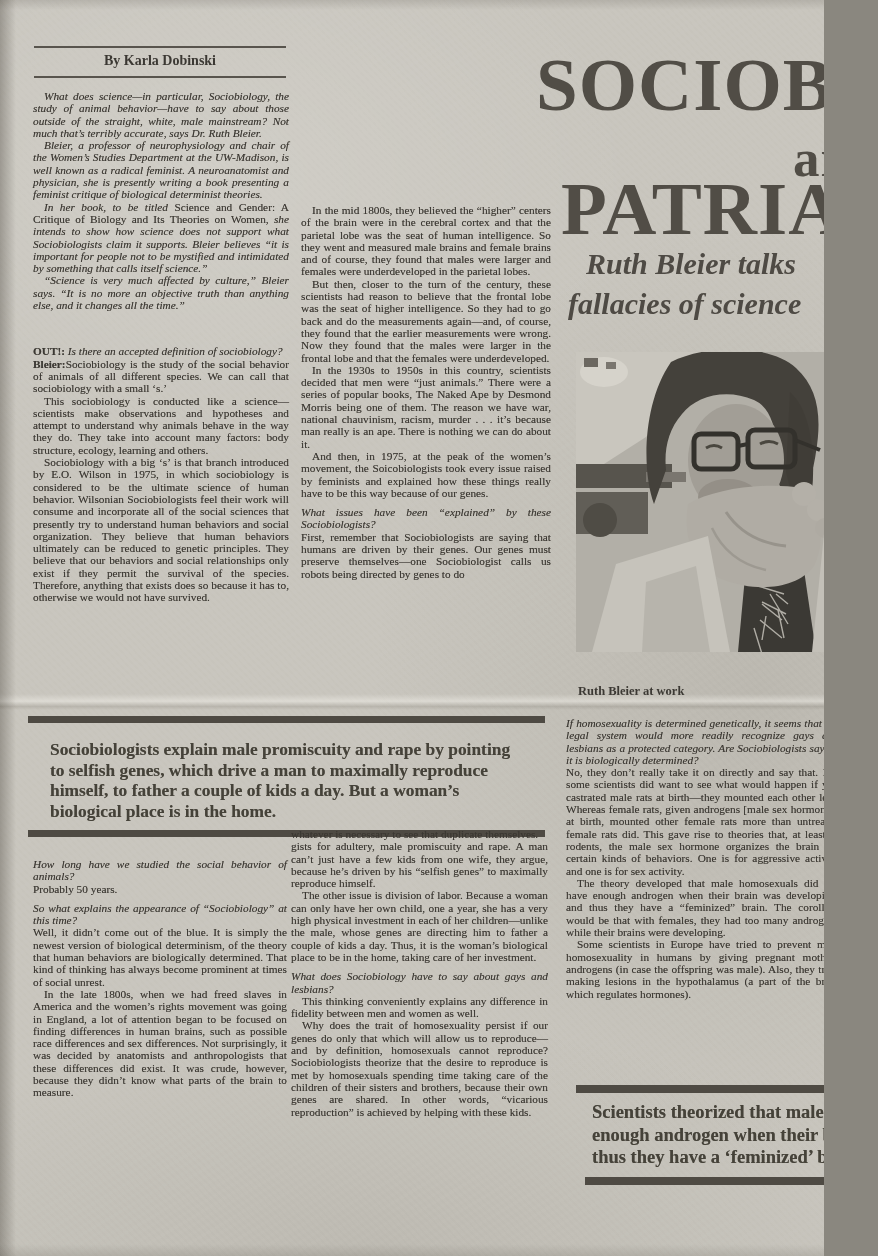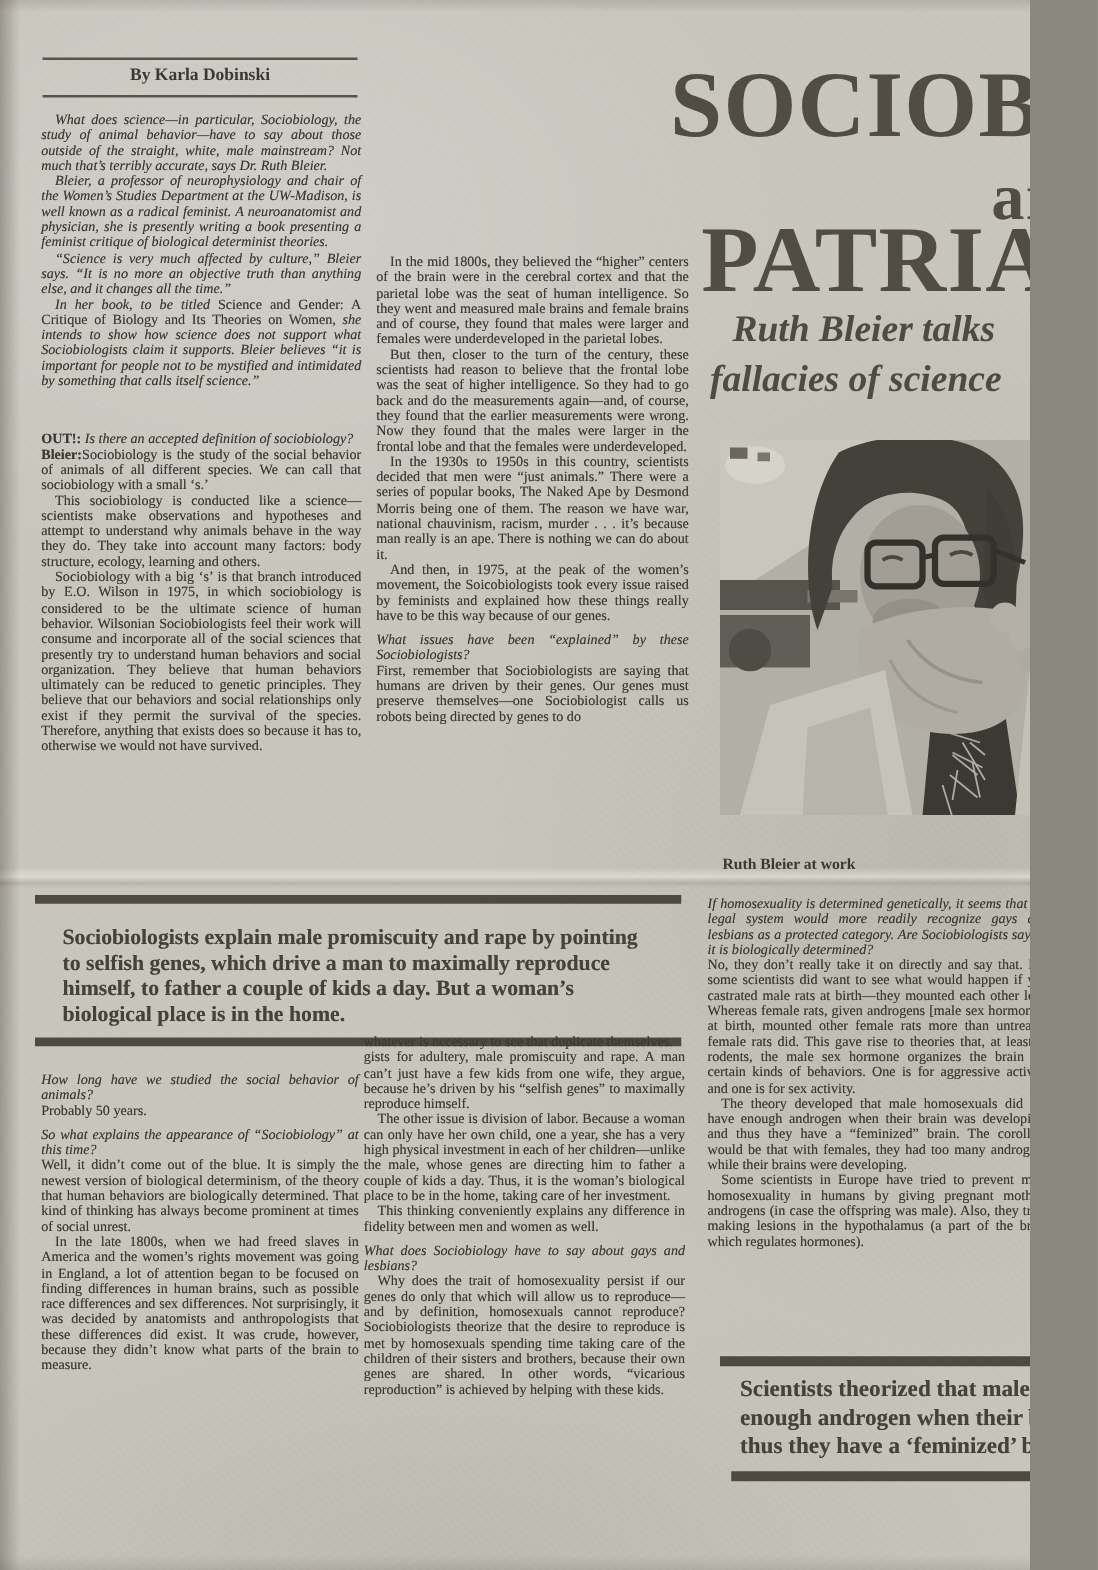--- a/index.html
+++ b/index.html
@@ -87,22 +87,22 @@
 
   <div class="hl hl1">SOCIOBIOLOGY</div>
   <div class="hl hl2">and</div>
   <div class="hl hl3">PATRIARCHY</div>
   <div class="sub sub1">Ruth Bleier talks</div>
   <div class="sub sub2">fallacies of science</div>
 
   <div class="col c1">
       <p class="para intro"><span>What does science—in particular, Sociobiology, the study of animal behavior—have to say about those outside of the straight, white, male mainstream? Not much that’s terribly accurate, says Dr. Ruth Bleier.</span></p>
       <p class="para intro"><span>Bleier, a professor of neurophysiology and chair of the Women’s Studies Department at the UW-Madison, is well known as a radical feminist. A neuroanatomist and physician, she is presently writing a book presenting a feminist critique of biological determinist theories.</span></p>
+      <p class="para intro"><span>In her book, to be titled </span><span class="rm">Science and Gender: A Critique of Biology and Its Theories on Women,</span><span> she intends to show how science does not support what Sociobiologists claim it supports. Bleier believes “it is important for people not to be mystified and intimidated by something that calls itself science.”</span></p>
       <p class="para intro"><span>“Science is very much affected by culture,” Bleier says. “It is no more an objective truth than anything else, and it changes all the time.”</span></p>
-      <p class="para intro"><span>In her book, to be titled </span><span class="rm">Science and Gender: A Critique of Biology and Its Theories on Women,</span><span> she intends to show how science does not support what Sociobiologists claim it supports. Bleier believes “it is important for people not to be mystified and intimidated by something that calls itself science.”</span></p>
       <p class="para q outgap"><span class="bd rm">OUT!:</span><span> Is there an accepted definition of sociobiology?</span></p>
       <p class="para a"><span class="bd">Bleier:</span><span>Sociobiology is the study of the social behavior of animals of all different species. We can call that sociobiology with a small ‘s.’</span></p>
       <p class="para "><span>This sociobiology is conducted like a science—scientists make observations and hypotheses and attempt to understand why animals behave in the way they do. They take into account many factors: body structure, ecology, learning and others.</span></p>
       <p class="para "><span>Sociobiology with a big ‘s’ is that branch introduced by E.O. Wilson in 1975, in which sociobiology is considered to be the ultimate science of human behavior. Wilsonian Sociobiologists feel their work will consume and incorporate all of the social sciences that presently try to understand human behaviors and social organization. They believe that human behaviors ultimately can be reduced to genetic principles. They believe that our behaviors and social relationships only exist if they permit the survival of the species. Therefore, anything that exists does so because it has to, otherwise we would not have survived.</span></p>
     </div>
   <div class="col c2">
       <p class="para "><span>In the mid 1800s, they believed the “higher” centers of the brain were in the cerebral cortex and that the </span><span class="it">parietal</span><span> lobe was the seat of human intelligence. So they went and measured male brains and female brains and of course, they found that males were larger and females were underdeveloped in the parietal lobes.</span></p>
       <p class="para "><span>But then, closer to the turn of the century, these scientists had reason to believe that the </span><span class="it">frontal</span><span> lobe was the seat of higher intelligence. So they had to go back and do the measurements again—and, of course, they found that the earlier measurements were wrong. Now they found that the males were larger in the </span><span class="it">frontal</span><span> lobe and that the females were underdeveloped.</span></p>
       <p class="para "><span>In the 1930s to 1950s in this country, scientists decided that men were “just animals.” There were a series of popular books, </span><span class="it">The Naked Ape</span><span> by Desmond Morris being one of them. The reason we have war, national chauvinism, racism, murder . . . it’s because man really is an ape. There is nothing we can do about it.</span></p>
       <p class="para "><span>And then, in 1975, at the peak of the women’s movement, the Soicobiologists took every issue raised by feminists and explained how these things really have to be this way because of our genes.</span></p>
@@ -167,22 +167,22 @@
       <p class="para q"><span>How long have we studied the social behavior of animals?</span></p>
       <p class="para a"><span>Probably 50 years.</span></p>
       <p class="para q"><span>So what explains the appearance of “Sociobiology” at this time?</span></p>
       <p class="para a"><span>Well, it didn’t come out of the blue. It is simply the newest version of biological determinism, of the theory that human behaviors are biologically determined. That kind of thinking has always become prominent at times of social unrest.</span></p>
       <p class="para "><span>In the late 1800s, when we had freed slaves in America and the women’s rights movement was going in England, a lot of attention began to be focused on finding differences in human brains, such as possible race differences and sex differences. Not surprisingly, it was decided by anatomists and anthropologists that these differences did exist. It was crude, however, because they didn’t know what parts of the brain to measure.</span></p>
     </div>
   <div class="col cB">
       <p class="para a"><span>whatever is necessary to see that duplicate themselves.</span></p>
       <p class="para a"><span>gists for adultery, male promiscuity and rape. A man can’t just have a few kids from one wife, they argue, because he’s driven by his “selfish genes” to maximally reproduce himself.</span></p>
       <p class="para "><span>The other issue is division of labor. Because a woman can only have her own child, one a year, she has a very high physical investment in each of her children—unlike the male, whose genes are directing him to father a couple of kids a day. Thus, it is the woman’s biological place to be in the home, taking care of her investment.</span></p>
+      <p class="para q"><span>What does Sociobiology have to say about gays and lesbians?</span></p>
       <p class="para "><span>This thinking conveniently explains any difference in fidelity between men and women as well.</span></p>
-      <p class="para q"><span>What does Sociobiology have to say about gays and lesbians?</span></p>
       <p class="para "><span>Why does the trait of homosexuality persist if our genes do only that which will allow us to reproduce—and by definition, homosexuals cannot reproduce? Sociobiologists theorize that the desire to reproduce is met by homosexuals spending time taking care of the children of their sisters and brothers, because their own genes are shared. In other words, “vicarious reproduction” is achieved by helping with these kids.</span></p>
     </div>
   <div class="col cutcol">
       <p class="para i"><span>Would</span></p>
       <p class="para i"><span>determi</span></p>
       <p class="para i"><span>by relyi</span></p>
       <p class="para i"><span>ing lesb</span></p>
       <p class="para "><span>Yes—st</span></p>
       <p class="para "><span>like all</span></p>
       <p class="para "><span>not add</span></p>

